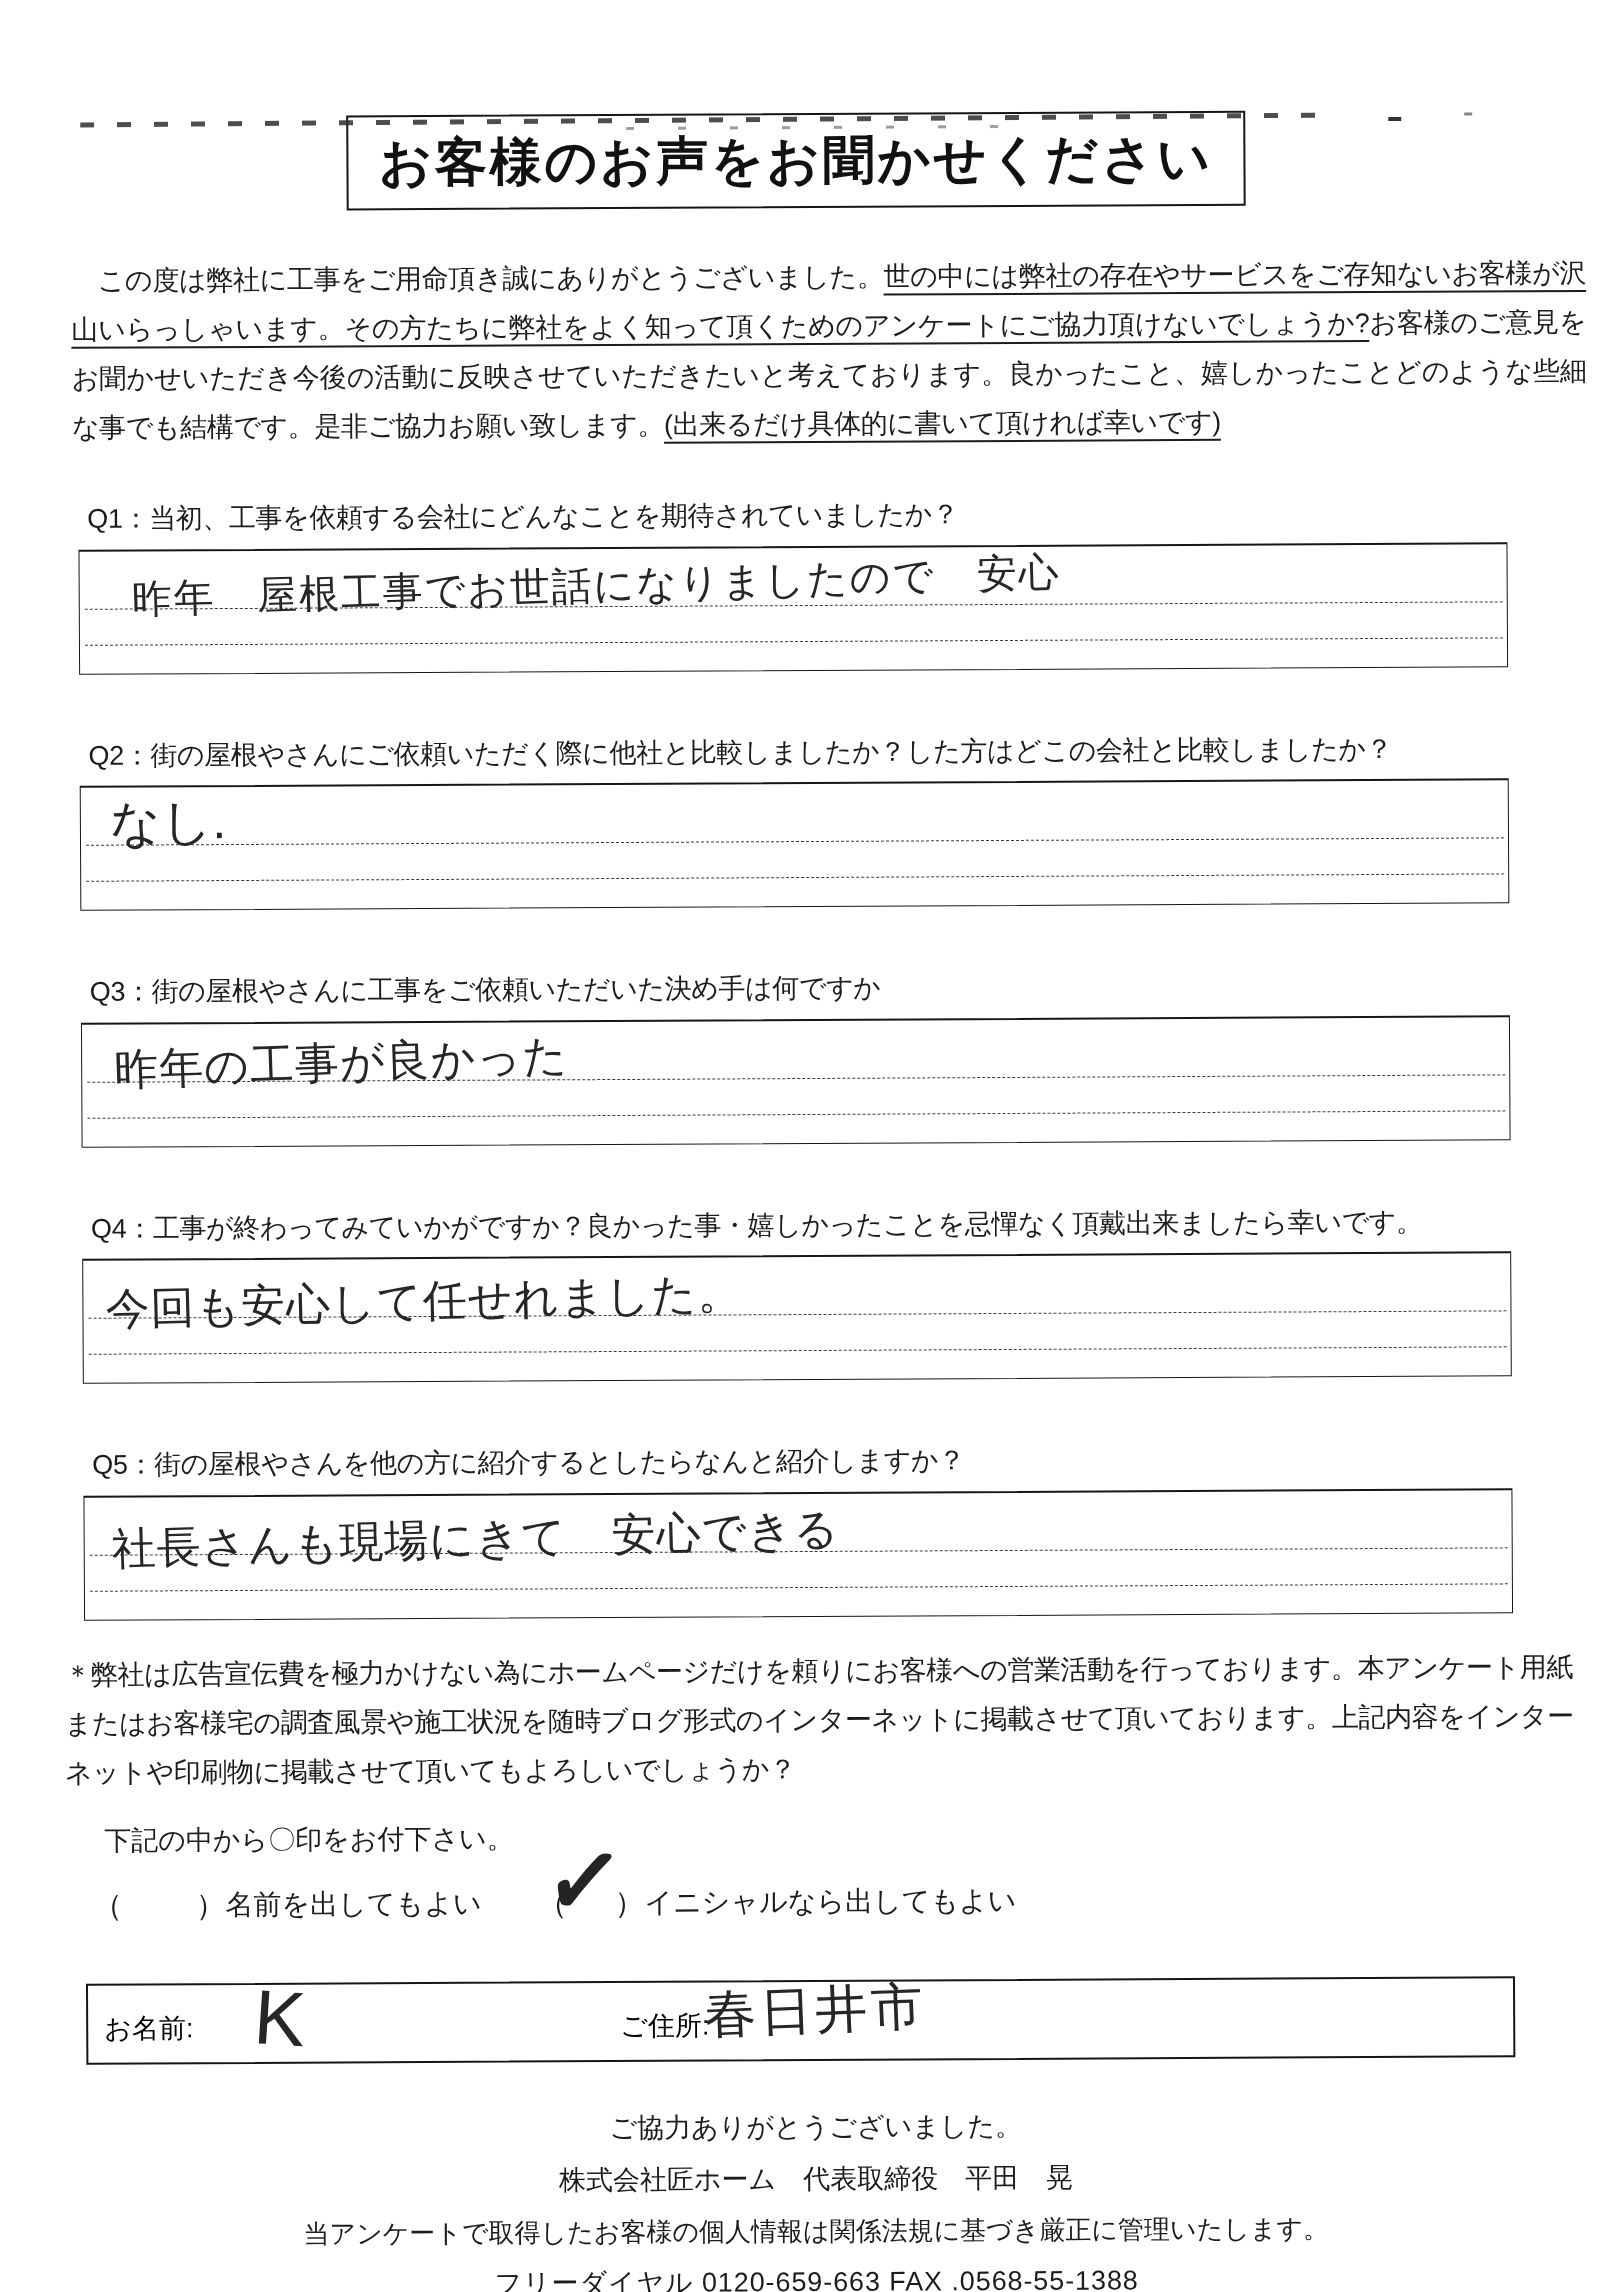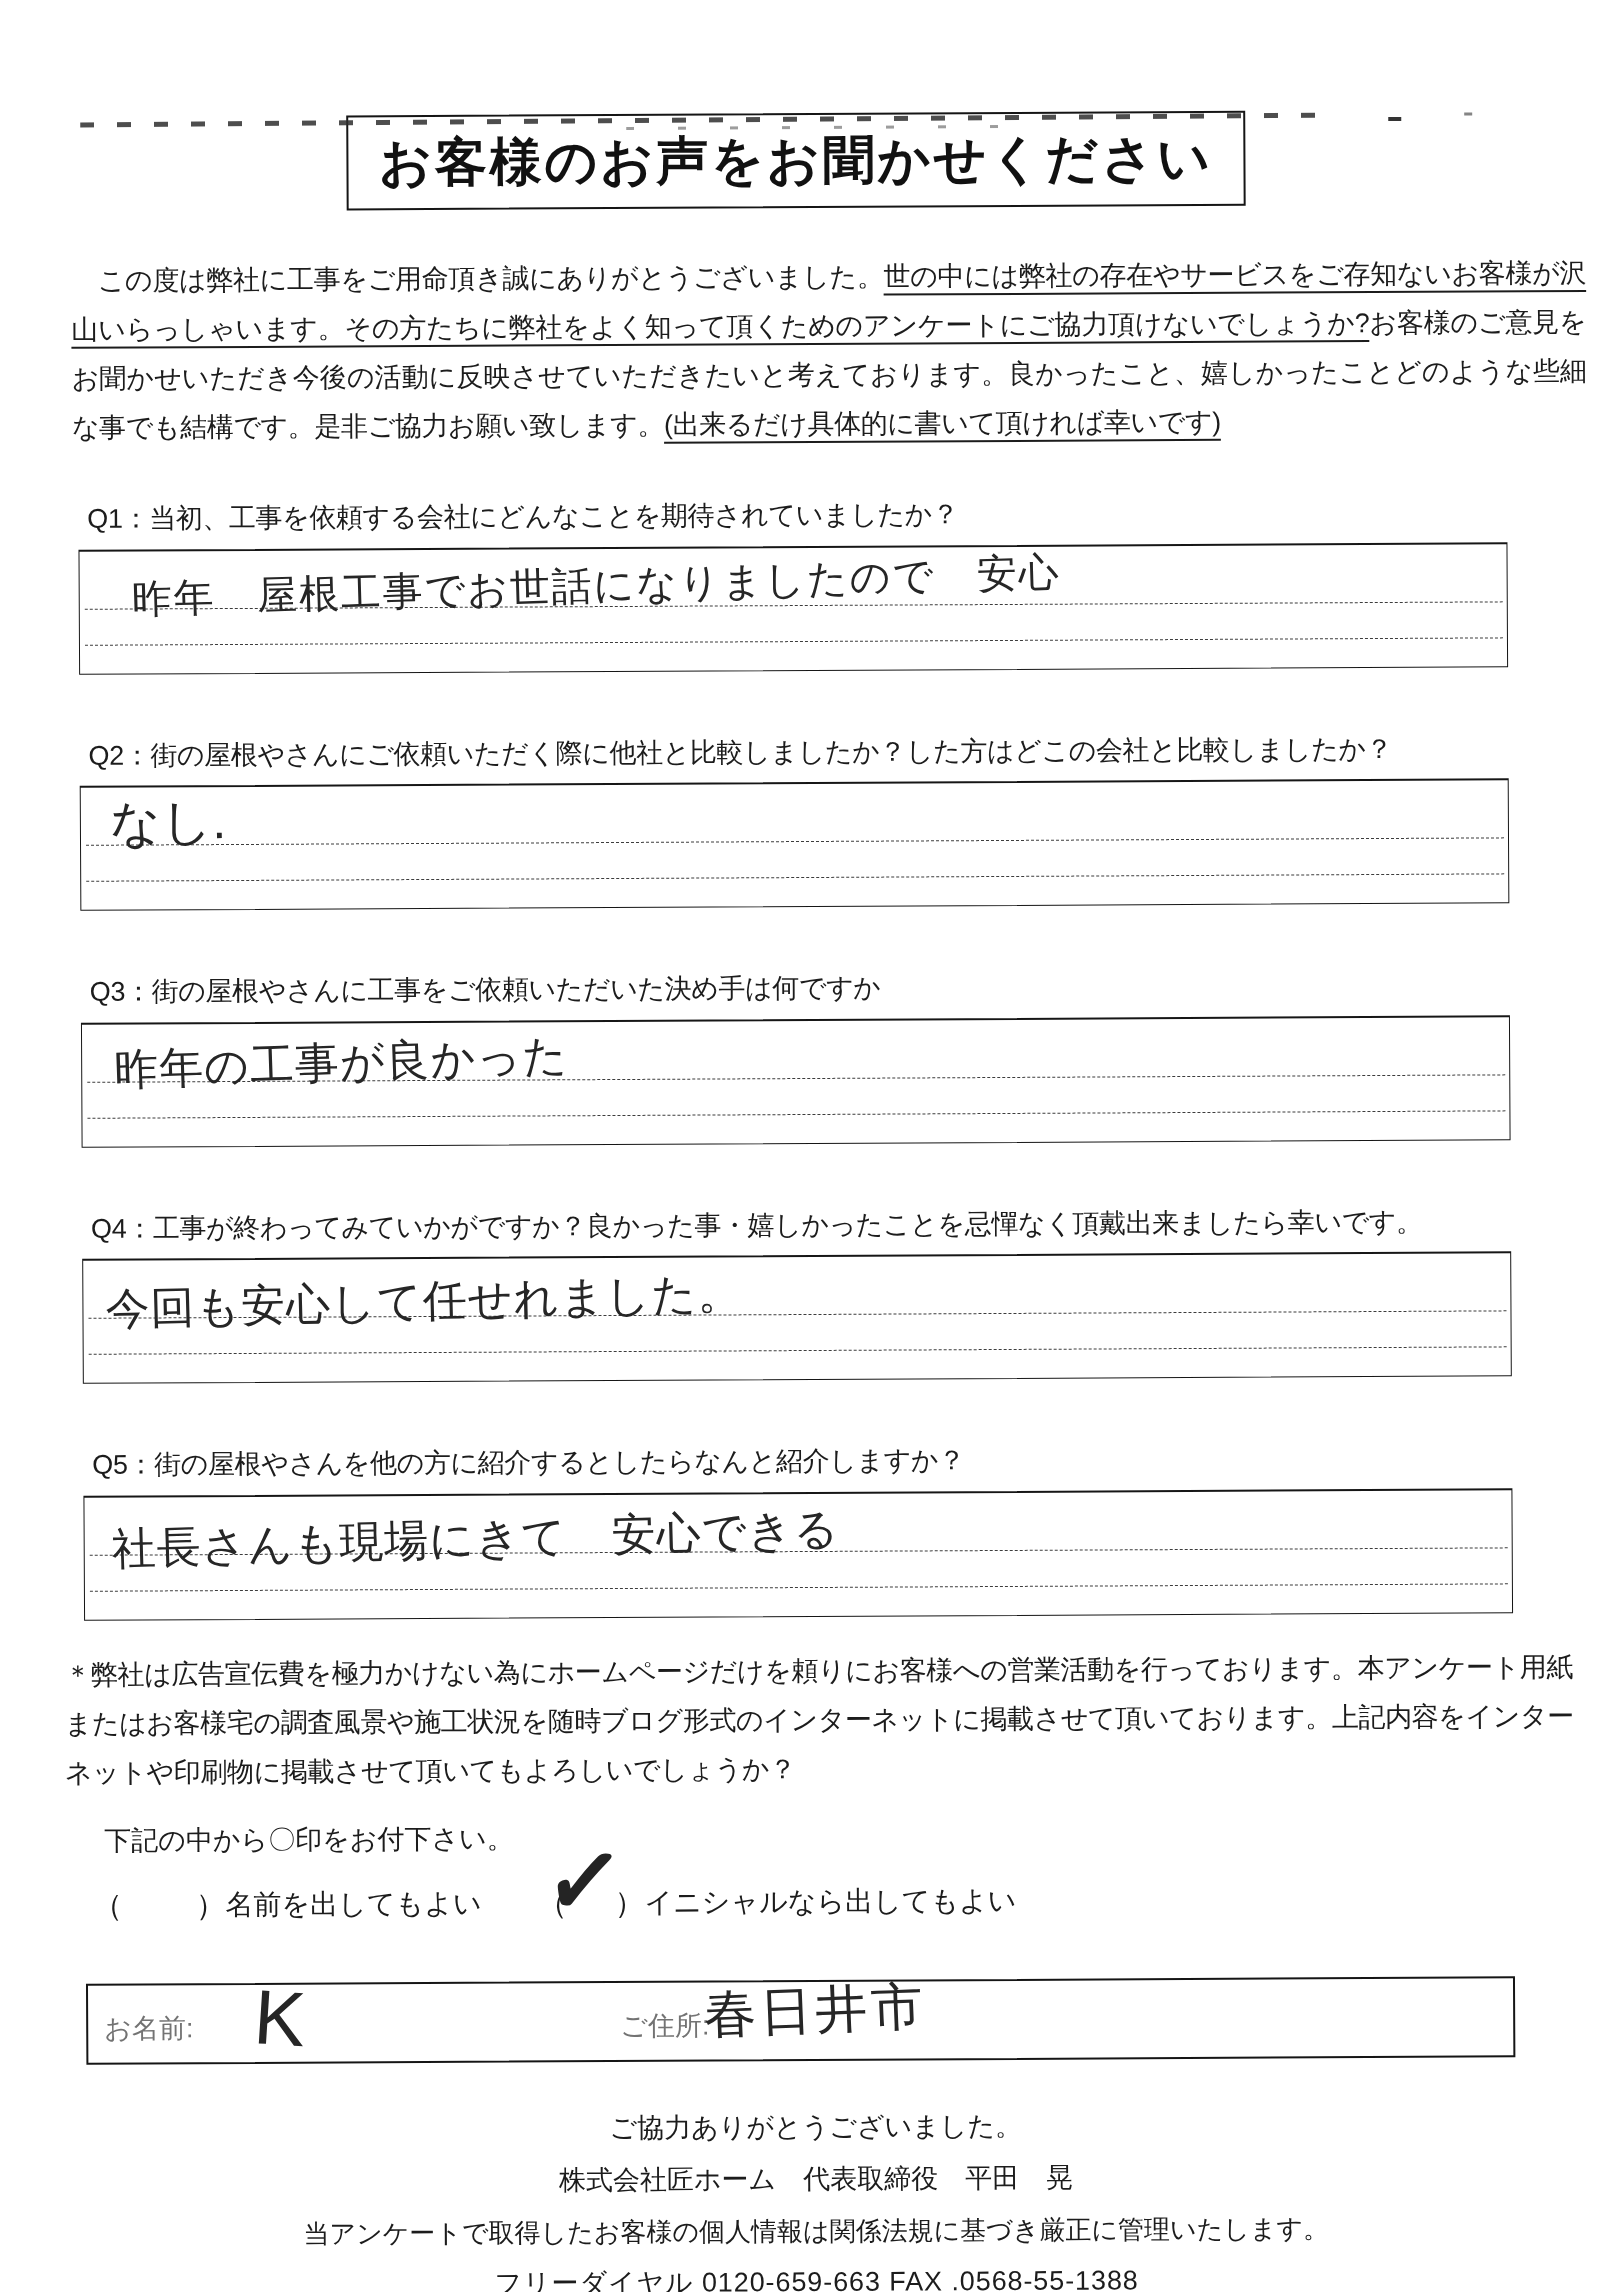--- a/index.html
+++ b/index.html
@@ -82,21 +82,21 @@
     position: absolute; left: 9px; top: -47px;
     font-size: 90px; font-weight: bold; color: #242424;
     transform: rotate(8deg) scaleY(1.12); z-index: 2; line-height: 1;
   }
 
   .respondent-box {
     box-sizing: border-box; position: relative;
     margin: 57px 0 0 81px; width: 1429px; height: 81px;
     border: 2.7px solid #151515; font-size: 27px;
   }
-  .respondent-box .field-label { position: absolute; top: 25px; color: #737373; }
+  .respondent-box .field-label { position: absolute; top: 25px; color: #000000; }
   .label-name { left: 16px; }
   .label-address { left: 532px; }
   .hand-name {
     position: absolute; left: 166px; top: -10.7px;
     font-size: 77px; color: #262626; transform: rotate(4deg); z-index: 2;
   }
   .hand-address {
     position: absolute; left: 616px; top: -5.4px;
     font-size: 52px; color: #262626; transform: rotate(-2deg); letter-spacing: 3.6px; z-index: 2;
   }

